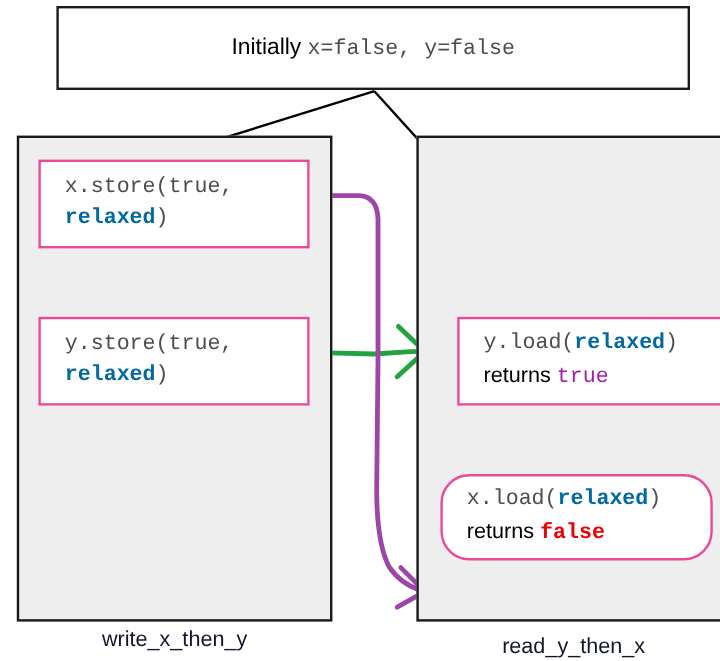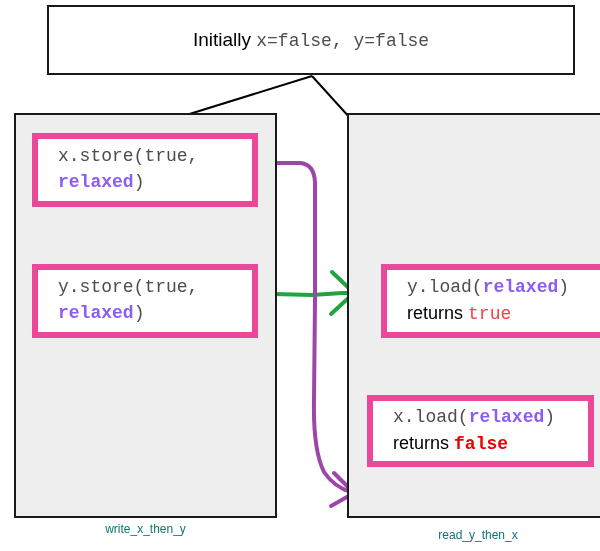--- a/index.html
+++ b/index.html
@@ -57,66 +57,66 @@
     background: #eeeeee;
     border: 2px solid #1a1a1a;
     box-sizing: border-box;
     z-index: 2;
   }
   .panel-left  { left: 2px;   top: 113px; width: 263px; height: 405px; }
   .panel-right { left: 335px; top: 113px; width: 262px; height: 405px; }
 
   .panel-label {
     position: absolute;
-    font-size: 12px;
-    color: #0f766e;
+    font-size: 18px;
+    color: #0f172a;
     text-align: center;
     z-index: 6;
     white-space: nowrap;
   }
   .label-left  { left: 2px;   top: 522px; width: 263px; }
   .label-right { left: 335px; top: 528px; width: 262px; }
 
   
   .op-box {
     position: absolute;
     background: #ffffff;
-    border: 6px solid #ec4899;
+    border: 2px solid #ec4899;
     box-sizing: border-box;
     z-index: 4;
     display: flex;
     flex-direction: column;
     justify-content: center;
     padding-left: 20px;
   }
   .op-x-store { left: 20px;  top: 133px; width: 226px; height: 74px; }
   .op-y-store { left: 20px;  top: 264px; width: 226px; height: 74px; }
   .op-y-load  { left: 369px; top: 264px; width: 227px; height: 74px; }
-  .op-x-load  { left: 355px; top: 395px; width: 227px; height: 72px; }
+  .op-x-load  { left: 355px; top: 395px; width: 227px; height: 72px; border-radius: 24px; }
 
   .op-line {
     font-family: "Liberation Mono", "DejaVu Sans Mono", monospace;
     font-size: 18px;
     color: #4d4d4d;
     line-height: 1.42;
     white-space: nowrap;
   }
   .op-line .kw {
-    color: #8b5cf6;
+    color: #0369a1;
     font-weight: bold;
   }
   .op-line .punct { color: #4d4d4d; font-weight: normal; }
   .op-line.sans {
     font-family: "Liberation Sans", sans-serif;
     color: #000000;
     font-size: 18px;
   }
   .op-line.sans .mono {
     font-family: "Liberation Mono", "DejaVu Sans Mono", monospace;
-    color: #ef4444;
+    color: #a21caf;
   }
   .op-line.sans .kw {
     font-family: "Liberation Mono", "DejaVu Sans Mono", monospace;
     color: #ee0000;
     font-weight: bold;
     text-align: right;
   }
 </style>
 </head>
 <body>

